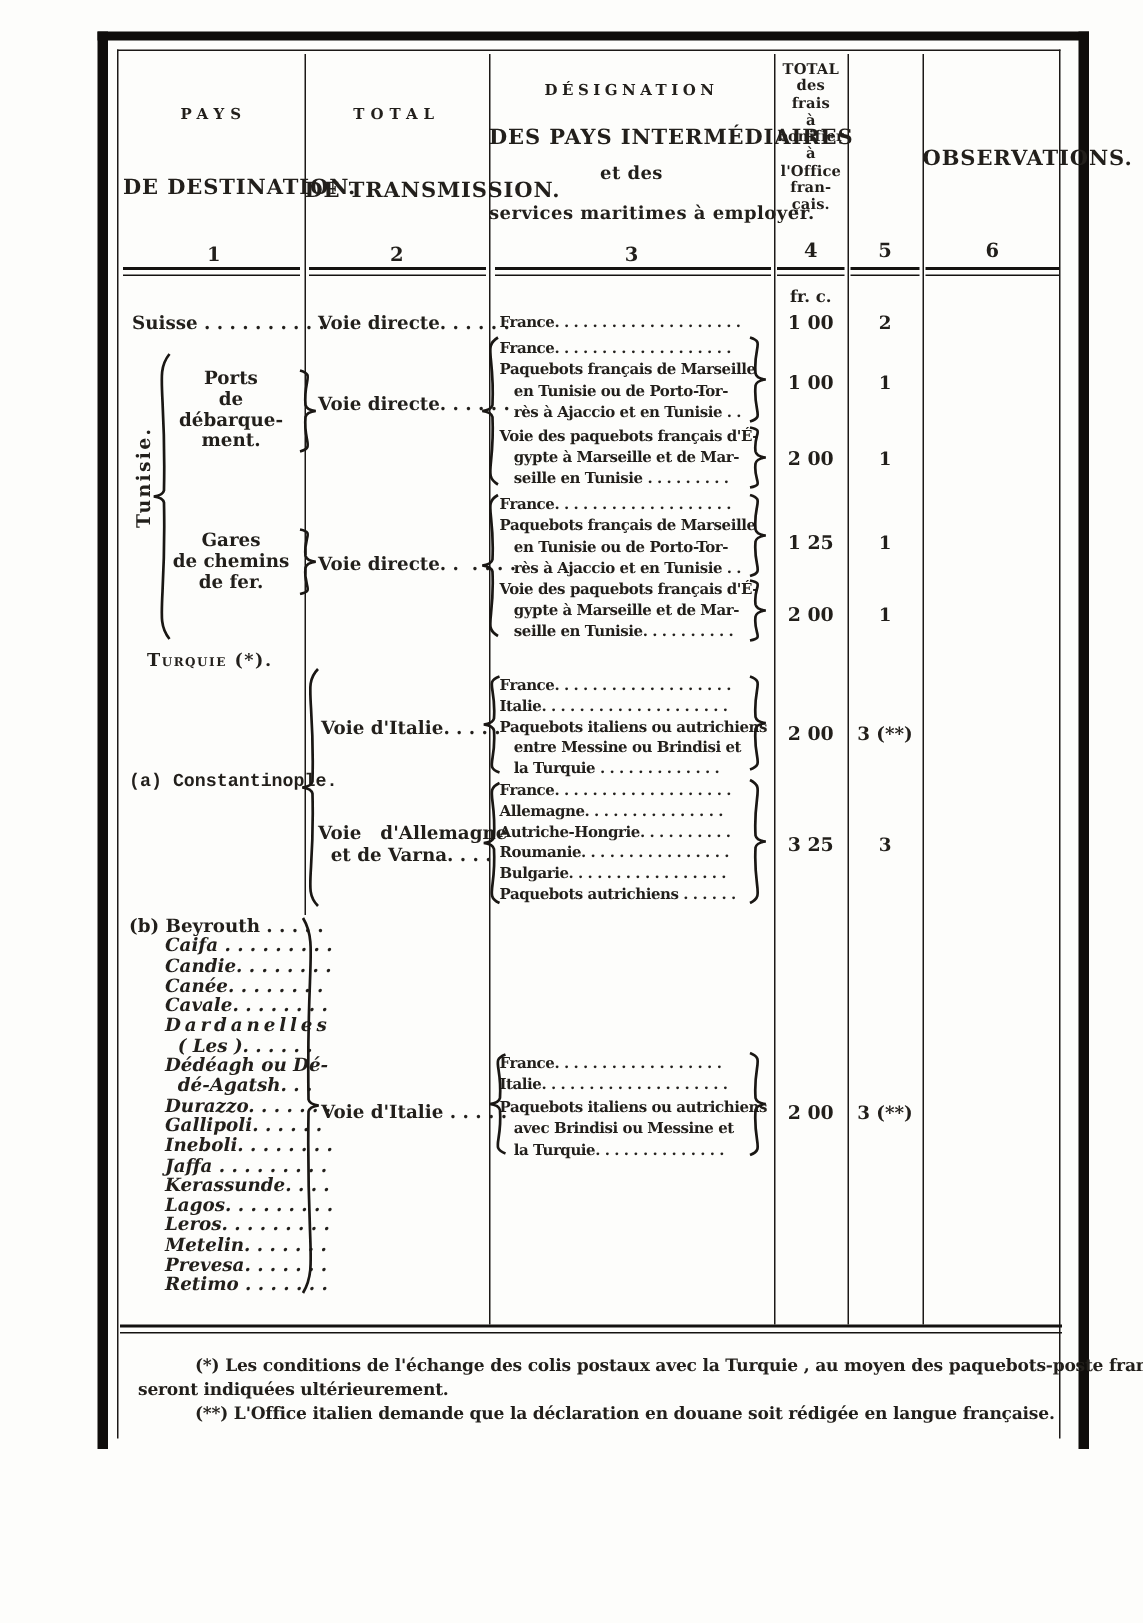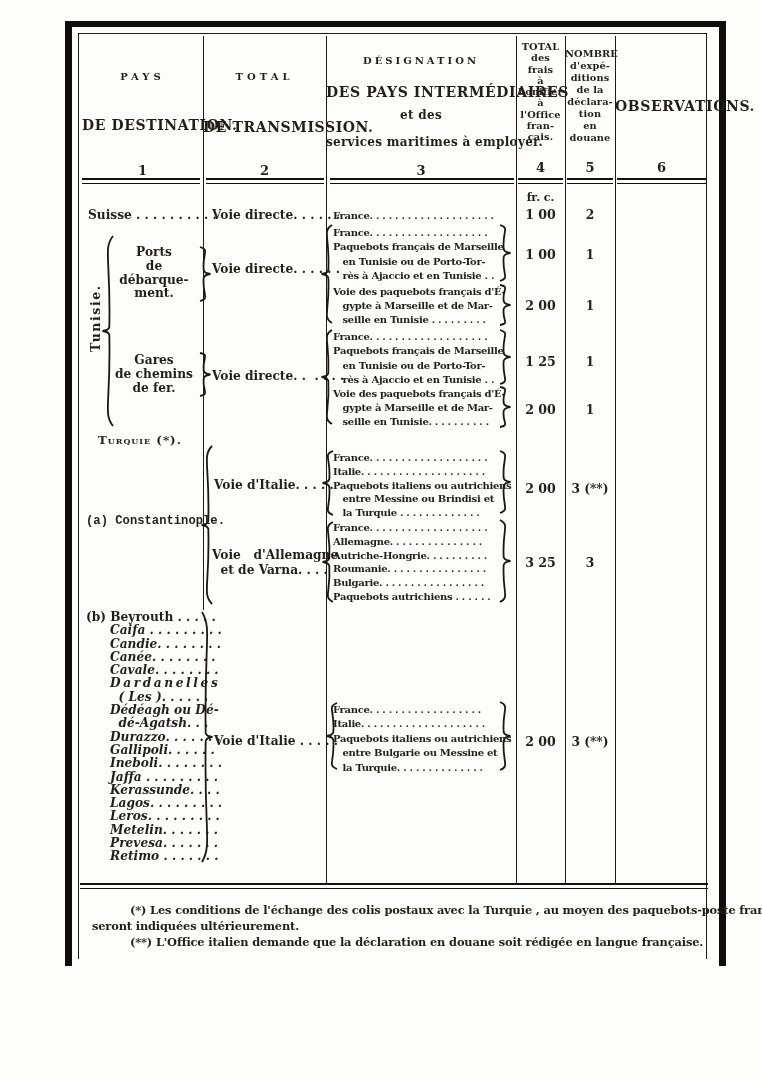--- a/index.html
+++ b/index.html
@@ -66,21 +66,20 @@
 
   <div class="t c hdr-big" style="left:326px;top:54px;width:190px;letter-spacing:3px;">DÉSIGNATION</div>
   <div class="t c hdr-small" style="left:326px;top:85px;width:190px;">DES PAYS INTERMÉDIAIRES</div>
   <div class="t c hdr-med" style="left:326px;top:108px;width:190px;">et des</div>
   <div class="t c hdr-med" style="left:326px;top:135px;width:190px;">services maritimes à employer.</div>
   <div class="t c colnum" style="left:326px;top:164px;width:190px;">3</div>
 
   <div class="t hdr-stack" style="left:516px;top:41px;width:49px;"><div>TOTAL</div><div>des</div><div>frais</div><div>à</div><div>bonifier</div><div>à</div><div>l'Office</div><div>fran-</div><div>çais.</div></div>
   <div class="t c colnum" style="left:516px;top:161px;width:49px;">4</div>
 
-  <div class="t hdr-stack" style="left:565px;top:48px;width:50px;line-height:12px;"><div>NOMBRE</div><div>d'expé-</div><div>ditions</div><div>de la</div><div>déclara-</div><div>tion</div><div>en</div><div>douane</div></div>
   <div class="t c colnum" style="left:565px;top:161px;width:50px;">5</div>
 
   <div class="t c hdr-small" style="left:615px;top:99px;width:93px;text-align:right;">OBSERVATIONS.</div>
   <div class="t c colnum" style="left:615px;top:161px;width:93px;">6</div>
 
   <div class="t c" style="left:516px;top:191px;width:49px;font-size:11px;">fr. c.</div>
 
   <div class="t" style="left:88px;top:208px;">Suisse . . . . . . . . . .</div>
   <div class="t" style="left:212px;top:208px;">Voie directe. . . . . .</div>
   <div class="t grp" style="left:333px;top:209px;">France. . . . . . . . . . . . . . . . . . . .</div>
@@ -114,21 +113,21 @@
   <div class="t grp" style="left:333px;top:451px;line-height:13.8px;"><div>France. . . . . . . . . . . . . . . . . . .</div><div>Italie. . . . . . . . . . . . . . . . . . . .</div><div>Paquebots italiens ou autrichiens</div><div>   entre Messine ou Brindisi et</div><div>   la Turquie . . . . . . . . . . . . .</div></div>
   <div class="t val" style="left:516px;top:482px;">2 00</div>
   <div class="t cnt" style="left:565px;top:482px;">3 (**)</div>
   <div class="t" style="left:212px;top:548px;line-height:14.5px;"><div>Voie   d'Allemagne</div><div>  et de Varna. . . .</div></div>
   <div class="t grp" style="left:333px;top:521px;line-height:13.8px;"><div>France. . . . . . . . . . . . . . . . . . .</div><div>Allemagne. . . . . . . . . . . . . . .</div><div>Autriche-Hongrie. . . . . . . . . .</div><div>Roumanie. . . . . . . . . . . . . . . .</div><div>Bulgarie. . . . . . . . . . . . . . . . .</div><div>Paquebots autrichiens . . . . . .</div></div>
   <div class="t val" style="left:516px;top:556px;">3 25</div>
   <div class="t cnt" style="left:565px;top:556px;">3</div>
 
   <div class="t dest-list" style="left:86px;top:611px;line-height:13.3px;"><div>(b) Beyrouth . . . . .</div><div>Caifa . . . . . . . . .</div><div>Candie. . . . . . . .</div><div>Canée. . . . . . . .</div><div>Cavale. . . . . . . .</div><div>Dardanelles</div><div>  ( Les ). . . . . .</div><div>Dédéagh ou Dé-</div><div>  dé-Agatsh. . .</div><div>Durazzo. . . . . . .</div><div>Gallipoli. . . . . .</div><div>Ineboli. . . . . . . .</div><div>Jaffa . . . . . . . . .</div><div>Kerassunde. . . .</div><div>Lagos. . . . . . . . .</div><div>Leros. . . . . . . . .</div><div>Metelin. . . . . . .</div><div>Prevesa. . . . . . .</div><div>Retimo . . . . . . .</div></div>
   <div class="t" style="left:214px;top:734px;">Voie d'Italie . . . . .</div>
-  <div class="t grp" style="left:333px;top:703px;line-height:14.4px;"><div>France. . . . . . . . . . . . . . . . . .</div><div>Italie. . . . . . . . . . . . . . . . . . . .</div><div>Paquebots italiens ou autrichiens</div><div>   entre Bulgarie ou Messine et</div><div>   la Turquie. . . . . . . . . . . . . .</div></div>
+  <div class="t grp" style="left:333px;top:703px;line-height:14.4px;"><div>France. . . . . . . . . . . . . . . . . .</div><div>Italie. . . . . . . . . . . . . . . . . . . .</div><div>Paquebots italiens ou autrichiens</div><div>   avec Brindisi ou Messine et</div><div>   la Turquie. . . . . . . . . . . . . .</div></div>
   <div class="t val" style="left:516px;top:735px;">2 00</div>
   <div class="t cnt" style="left:565px;top:735px;">3 (**)</div>
 
   <span class="brace" style="left:102px;top:235px;height:192px;">
       <svg width="12" height="192" viewBox="0 0 12 192">
         <path d="M1 1 C11 13.440000000000001 3.15 23.04 4.68 92 C5.22 94.5 7.2 95.5 11.5 96 C7.2 96.5 5.22 97.5 4.68 100 C3.15 168.96 11 178.56 1 191" fill="none" stroke="#1a1714" stroke-width="1.8" transform="translate(12 0) scale(-1 1)"></path>
       </svg>
     </span>
   <span class="brace" style="left:199px;top:246px;height:56px;">
       <svg width="12" height="56" viewBox="0 0 12 56">

